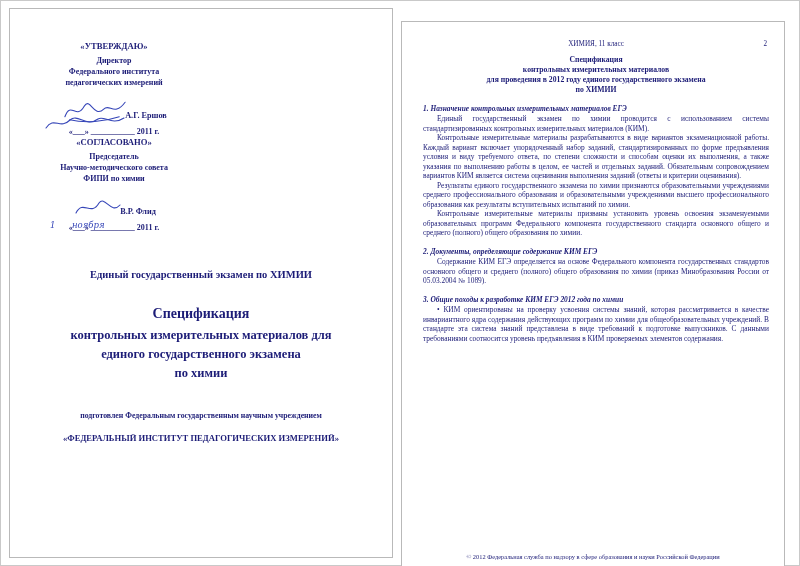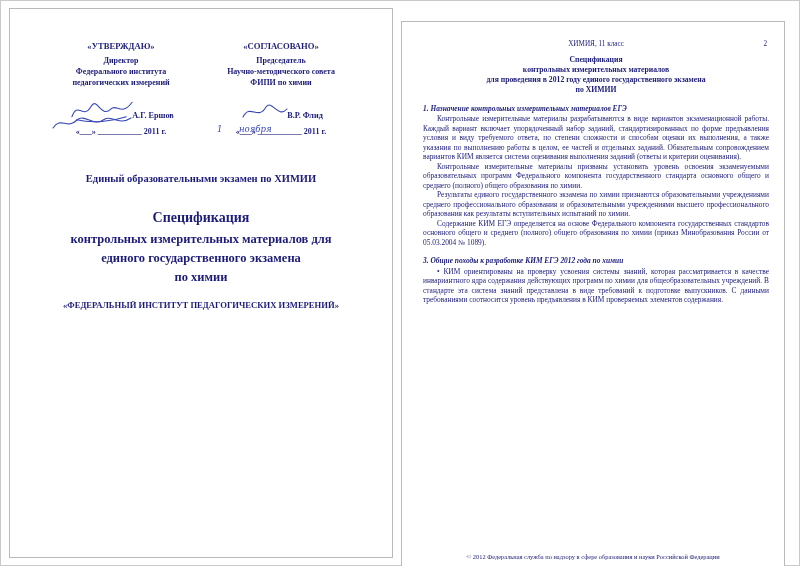--- a/index.html
+++ b/index.html
@@ -25,20 +25,21 @@
     position: relative;
     overflow: hidden;
   }
 
   
   .page-left { padding: 26px 24px; text-align: center; }
   .approve-row {
     display: flex; justify-content: center;
     font-weight: bold; font-size: 8px; line-height: 11px;
     margin-top: 6px;
+    flex-direction: column;
   }
   .approve-col { width: 160px; text-align: center; }
   .ap-title { font-size: 8.6px; margin-bottom: 3px; }
   .sig-row {
     display: flex; align-items: flex-end; justify-content: center;
     height: 30px; margin-top: 5px;
   }
   .sig { width: 68px; height: 26px; margin-right: -4px; flex: 0 0 auto; }
   .sig-small { width: 52px; height: 22px; }
   .ap-name { font-size: 8.2px; padding-bottom: 2px; white-space: nowrap; }
@@ -123,51 +124,54 @@
         </div>
         <div class="date-line">
           <span>«___» ___________ 2011 г.</span>
           <span class="hw hw-day">1</span>
           <span class="hw hw-month">ноября</span>
         </div>
       </div>
 
     </div>
 
-    <div class="exam-line">Единый образовательными экзамен по ХИМИИ</div>
+    <div class="exam-line">Единый государственный экзамен по ХИМИИ</div>
 
     <div class="doc-title">Спецификация</div>
     <div class="doc-subtitle">
       <div>контрольных измерительных материалов для</div>
       <div>единого государственного экзамена</div>
       <div>по химии</div>
     </div>
 
+    <div class="prepared">подготовлен Федеральным государственным научным учреждением</div>
     <div class="institute">«ФЕДЕРАЛЬНЫЙ ИНСТИТУТ ПЕДАГОГИЧЕСКИХ ИЗМЕРЕНИЙ»</div>
   </div>
 
   <div class="page page-right">
 
     <div class="r-header">
       <span>ХИМИЯ, 11 класс</span>
       <span class="r-page-num">2</span>
     </div>
 
     <div class="r-title">
       <div>Спецификация</div>
       <div>контрольных измерительных материалов</div>
       <div>для проведения в 2012 году единого государственного экзамена</div>
       <div>по ХИМИИ</div>
     </div>
 
     <div class="sec-title first">1. Назначение контрольных измерительных материалов ЕГЭ</div>
+    <p>Единый государственный экзамен по химии проводится с использованием системы стандартизированных контрольных измерительных материалов (КИМ).</p>
     <p>Контрольные измерительные материалы разрабатываются в виде вариантов экзаменационной работы. Каждый вариант включает упорядоченный набор заданий, стандартизированных по форме предъявления условия и виду требуемого ответа, по степени сложности и способам оценки их выполнения, а также указания по выполнению работы в целом, ее частей и отдельных заданий. Обязательным сопровождением вариантов КИМ является система оценивания выполнения заданий (ответы и критерии оценивания).</p>
+    <p>Результаты единого государственного экзамена по химии признаются образовательными учреждениями среднего профессионального образования и образовательными учреждениями высшего профессионального образования как результаты вступительных испытаний по химии.</p>
     <p>Контрольные измерительные материалы призваны установить уровень освоения экзаменуемыми образовательных программ Федерального компонента государственного стандарта основного общего и среднего (полного) общего образования по химии.</p>
-    <p>Результаты единого государственного экзамена по химии признаются образовательными учреждениями среднего профессионального образования и образовательными учреждениями высшего профессионального образования как результаты вступительных испытаний по химии.</p>
 
+    <div class="sec-title">2. Документы, определяющие содержание КИМ ЕГЭ</div>
     <p>Содержание КИМ ЕГЭ определяется на основе Федерального компонента государственных стандартов основного общего и среднего (полного) общего образования по химии (приказ Минобразования России от 05.03.2004  № 1089).</p>
 
     <div class="sec-title">3. Общие походы к разработке КИМ ЕГЭ 2012 года по химии</div>
     <p class="bullet-para">•  КИМ ориентированы на проверку усвоения системы знаний, которая рассматривается в качестве инвариантного ядра содержания действующих программ по химии для общеобразовательных учреждений. В стандарте эта система знаний представлена в виде требований к подготовке выпускников. С данными требованиями соотносится уровень предъявления в КИМ проверяемых элементов содержания.</p>
 
     <div class="r-footer">© 2012  Федеральная служба по надзору в сфере образования и науки Российской Федерации</div>
   </div>
 
 </div>
 

